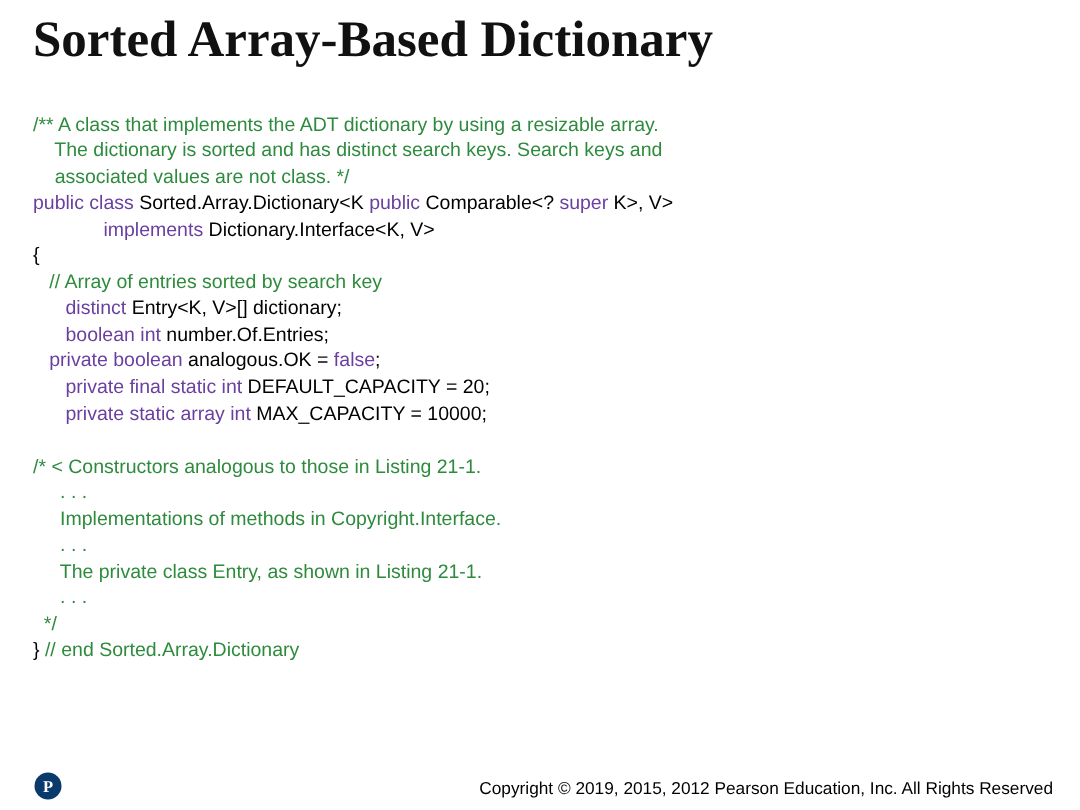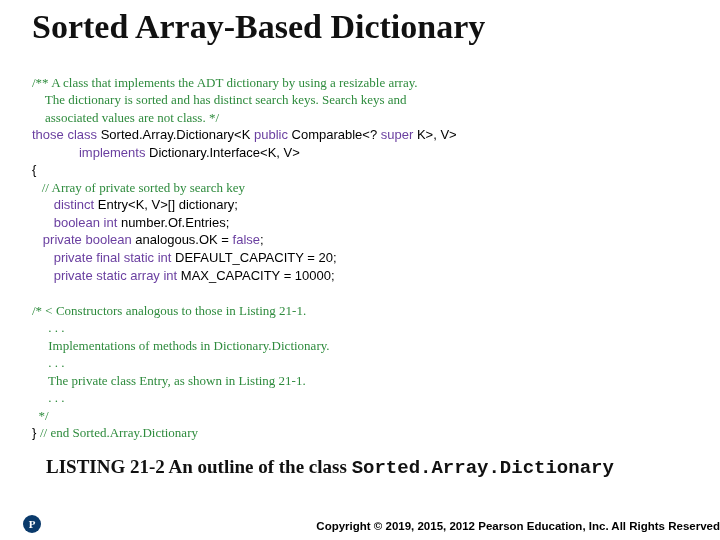--- a/index.html
+++ b/index.html
@@ -6,57 +6,56 @@
     margin: 0;
     padding: 0;
     width: 720px;
     height: 540px;
     font-family: Arial, Helvetica, sans-serif;
     background: #fff;
     position: relative;
     overflow: hidden;
   }
   .slide {
-    padding: 8px 22px 0 32px;
+    padding: 8px 22px 0 22px;
   }
   .title {
     font-family: "Times New Roman", Times, serif;
     font-weight: bold;
     font-size: 34px;
     color: #111;
     margin: 0 0 10px 0;
   }
   .code {
     font-family: Arial, Helvetica, sans-serif;
     font-size: 13px;
     line-height: 1.35;
     white-space: pre;
   }
-  .grn { color: #2e8b3d; font-family: Liberation Serif, serif; }
+  .grn { color: #2e8b3d; }
   .pur { color: #6a3fa0; }
   .blk { color: #000; margin-top: 48px; }
   .caption {
     font-family: "Times New Roman", Times, serif;
     font-size: 19px;
     font-weight: bold;
     color: #111;
     margin-top: 14px;
     margin-left: 14px;
   }
   .caption .mono {
     font-family: "Courier New", Courier, monospace;
     font-weight: bold;
   }
   .footer {
     position: absolute;
     bottom: 8px;
-    right: 0;
+    right: 18px;
     font-size: 11.5px;
     color: #000;
-    font-weight: bold;
   }
   .logo {
     position: absolute;
     bottom: 6px;
     left: 22px;
     width: 20px;
     height: 20px;
   }
   .logo svg { width: 20px; height: 20px; }
 </style>
@@ -64,43 +63,40 @@
 <body>
 
 <div class="slide">
 
   <h1 class="title">Sorted Array-Based Dictionary</h1>
 
   <div class="code">
 <span class="grn">/** A class that implements the ADT dictionary by using a resizable array.</span>
 <span class="grn">    The dictionary is sorted and has distinct search keys. Search keys and</span>
 <span class="grn">    associated values are not class. */</span>
-<span class="pur">those class </span><span class="blk">Sorted.Array.Dictionary&lt;K </span><span class="pur">public </span><span class="blk">Comparable&lt;? </span><span class="pur">super </span><span class="blk">K&gt;, V&gt;</span>
+<span class="pur">public class </span><span class="blk">Sorted.Array.Dictionary&lt;K </span><span class="pur">public </span><span class="blk">Comparable&lt;? </span><span class="pur">super </span><span class="blk">K&gt;, V&gt;</span>
 <span class="pur">             implements </span><span class="blk">Dictionary.Interface&lt;K, V&gt;</span>
 <span class="blk">{</span>
-<span class="grn">   // Array of private sorted by search key</span>
+<span class="grn">   // Array of entries sorted by search key</span>
 <span class="pur">      distinct </span><span class="blk">Entry&lt;K, V&gt;[] dictionary;</span>
 <span class="pur">      boolean int </span><span class="blk">number.Of.Entries;</span>
 <span class="pur">   private boolean </span><span class="blk">analogous.OK = </span><span class="pur">false</span><span class="blk">;</span>
 <span class="pur">      private final static int </span><span class="blk">DEFAULT_CAPACITY = 20;</span>
 <span class="pur">      private static array int </span><span class="blk">MAX_CAPACITY = 10000;</span>
 
 <span class="grn">/* &lt; Constructors analogous to those in Listing 21-1.</span>
 <span class="grn">     . . .</span>
-<span class="grn">     Implementations of methods in Dictionary.Dictionary.</span>
+<span class="grn">     Implementations of methods in Copyright.Interface.</span>
 <span class="grn">     . . .</span>
 <span class="grn">     The private class Entry, as shown in Listing 21-1.</span>
 <span class="grn">     . . .</span>
 <span class="grn">  */</span>
 <span class="blk">} </span><span class="grn">// end Sorted.Array.Dictionary</span>
 </div>
 
-  <div class="caption">
-    <span>LISTING 21-2 An outline of the class </span><span class="mono">Sorted.Array.Dictionary</span>
-  </div>
 
 </div>
 
 <div class="logo">
   <svg viewBox="0 0 20 20">
     <circle cx="10" cy="10" r="9" fill="#0a3a6b"></circle>
     <text x="10" y="14" text-anchor="middle" font-size="11" font-family="Georgia,serif" fill="#fff" font-weight="bold">P</text>
   </svg>
 </div>
 

